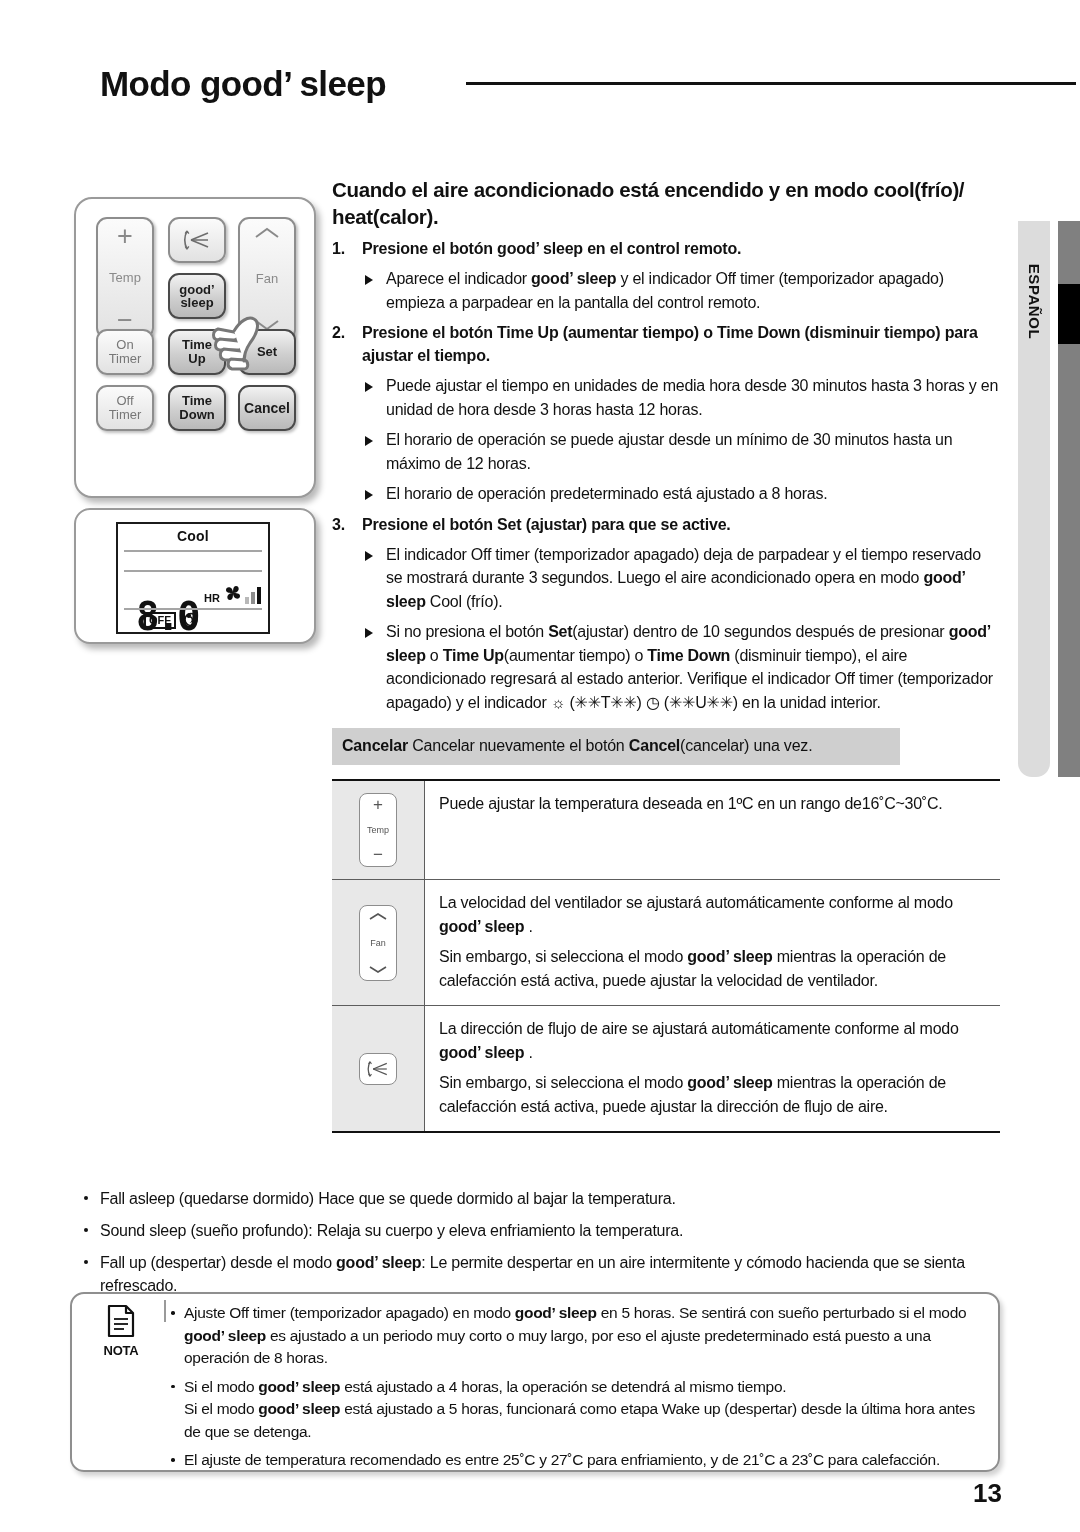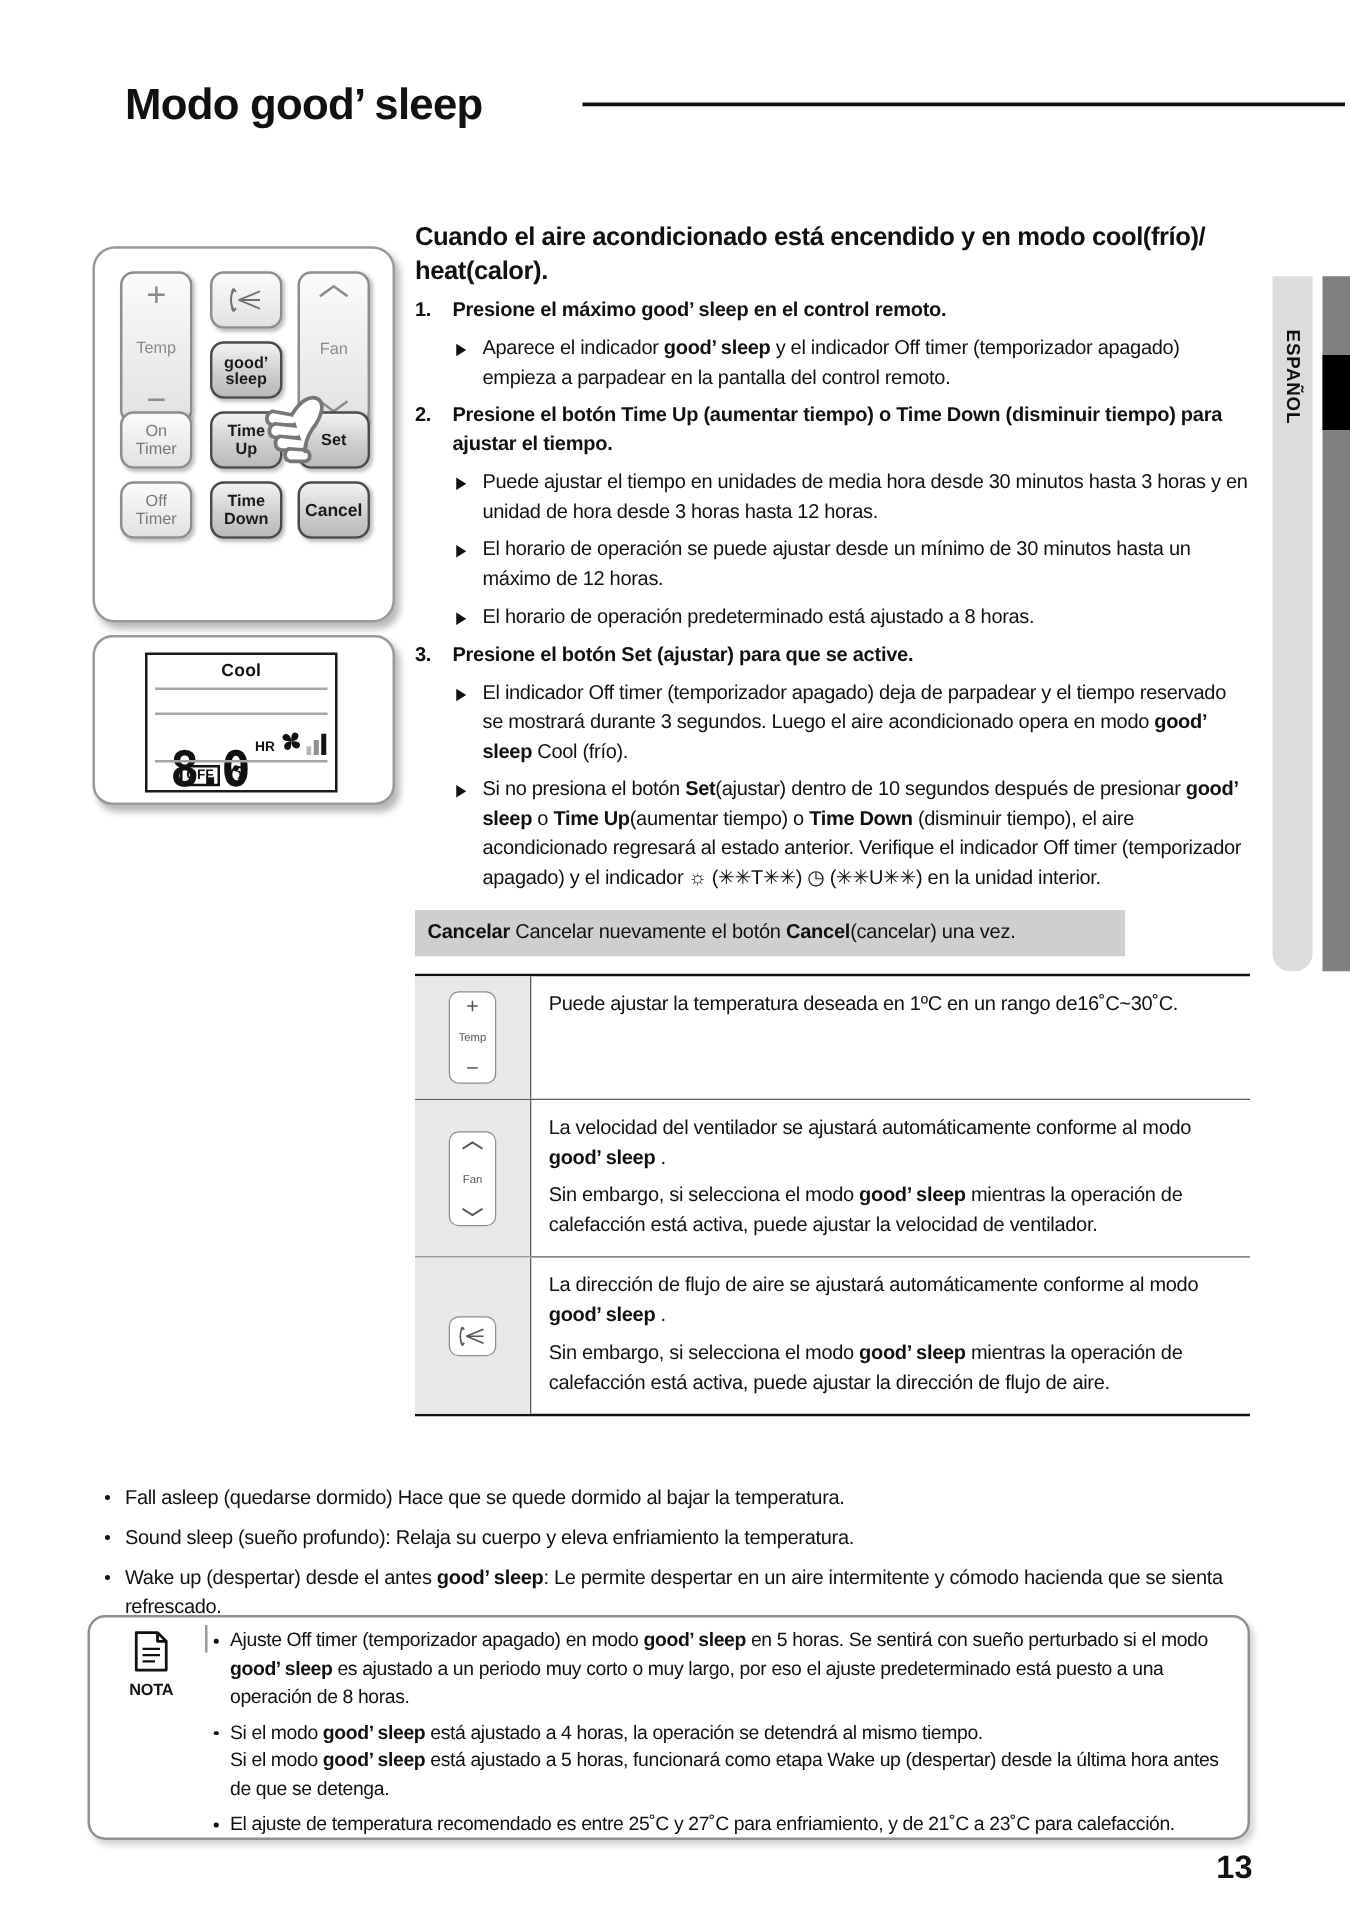--- a/index.html
+++ b/index.html
@@ -318,21 +318,21 @@
         </g>
       </svg>
     </div>
   </div>
 
   <div class="main">
     <h2 class="sec">Cuando el aire acondicionado está encendido y en modo cool(frío)/ heat(calor).</h2>
 
     <ol class="steps">
       <li>
-        <span class="num">1.</span><span>Presione el máximo </span><span class="gs">good’ sleep</span><span> en el control remoto.</span>
+        <span class="num">1.</span><span>Presione el botón </span><span class="gs">good’ sleep</span><span> en el control remoto.</span>
         <ul class="sub">
           <li><span>Aparece el indicador </span><span class="gs">good’ sleep</span><span> y el indicador Off timer (temporizador apagado) empieza a parpadear en la pantalla del control remoto.</span></li>
         </ul>
       </li>
 
       <li>
         <span class="num">2.</span><span>Presione el botón Time Up (aumentar tiempo) o Time Down (disminuir tiempo) para ajustar el tiempo.</span>
         <ul class="sub">
           <li><span>Puede ajustar el tiempo en unidades de media hora desde 30 minutos hasta 3 horas y en unidad de hora desde 3 horas hasta 12 horas.</span></li>
           <li><span>El horario de operación se puede ajustar desde un mínimo de 30 minutos hasta un máximo de 12 horas.</span></li>
@@ -405,21 +405,21 @@
         </div>
       </div>
 
     </div>
   </div>
 
 
   <ul class="dots">
     <li><span>Fall asleep (quedarse dormido) Hace que se quede dormido al bajar la temperatura.</span></li>
     <li><span>Sound sleep (sueño profundo): Relaja su cuerpo y eleva enfriamiento la temperatura.</span></li>
-    <li><span>Wake up (despertar) desde el antes </span><span class="gs">good’ sleep</span><span>: Le permite despertar en un aire intermitente y cómodo hacienda que se sienta refrescado.</span></li>
+    <li><span>Fall up (despertar) desde el modo </span><span class="gs">good’ sleep</span><span>: Le permite despertar en un aire intermitente y cómodo hacienda que se sienta refrescado.</span></li>
   </ul>
 
   <div class="notebox">
     <div class="note-icon">
       <svg width="30" height="34" viewBox="0 0 30 34">
         <path d="M3 2 H20 L27 9 V32 H3 Z" fill="#fff" stroke="#111" stroke-width="2.2" stroke-linejoin="round"></path>
         <path d="M20 2 V9 H27" fill="none" stroke="#111" stroke-width="2.2" stroke-linejoin="round"></path>
         <g stroke="#111" stroke-width="1.8">
           <path d="M8 15 H22"></path>
             <path d="M8 20 H22"></path>

